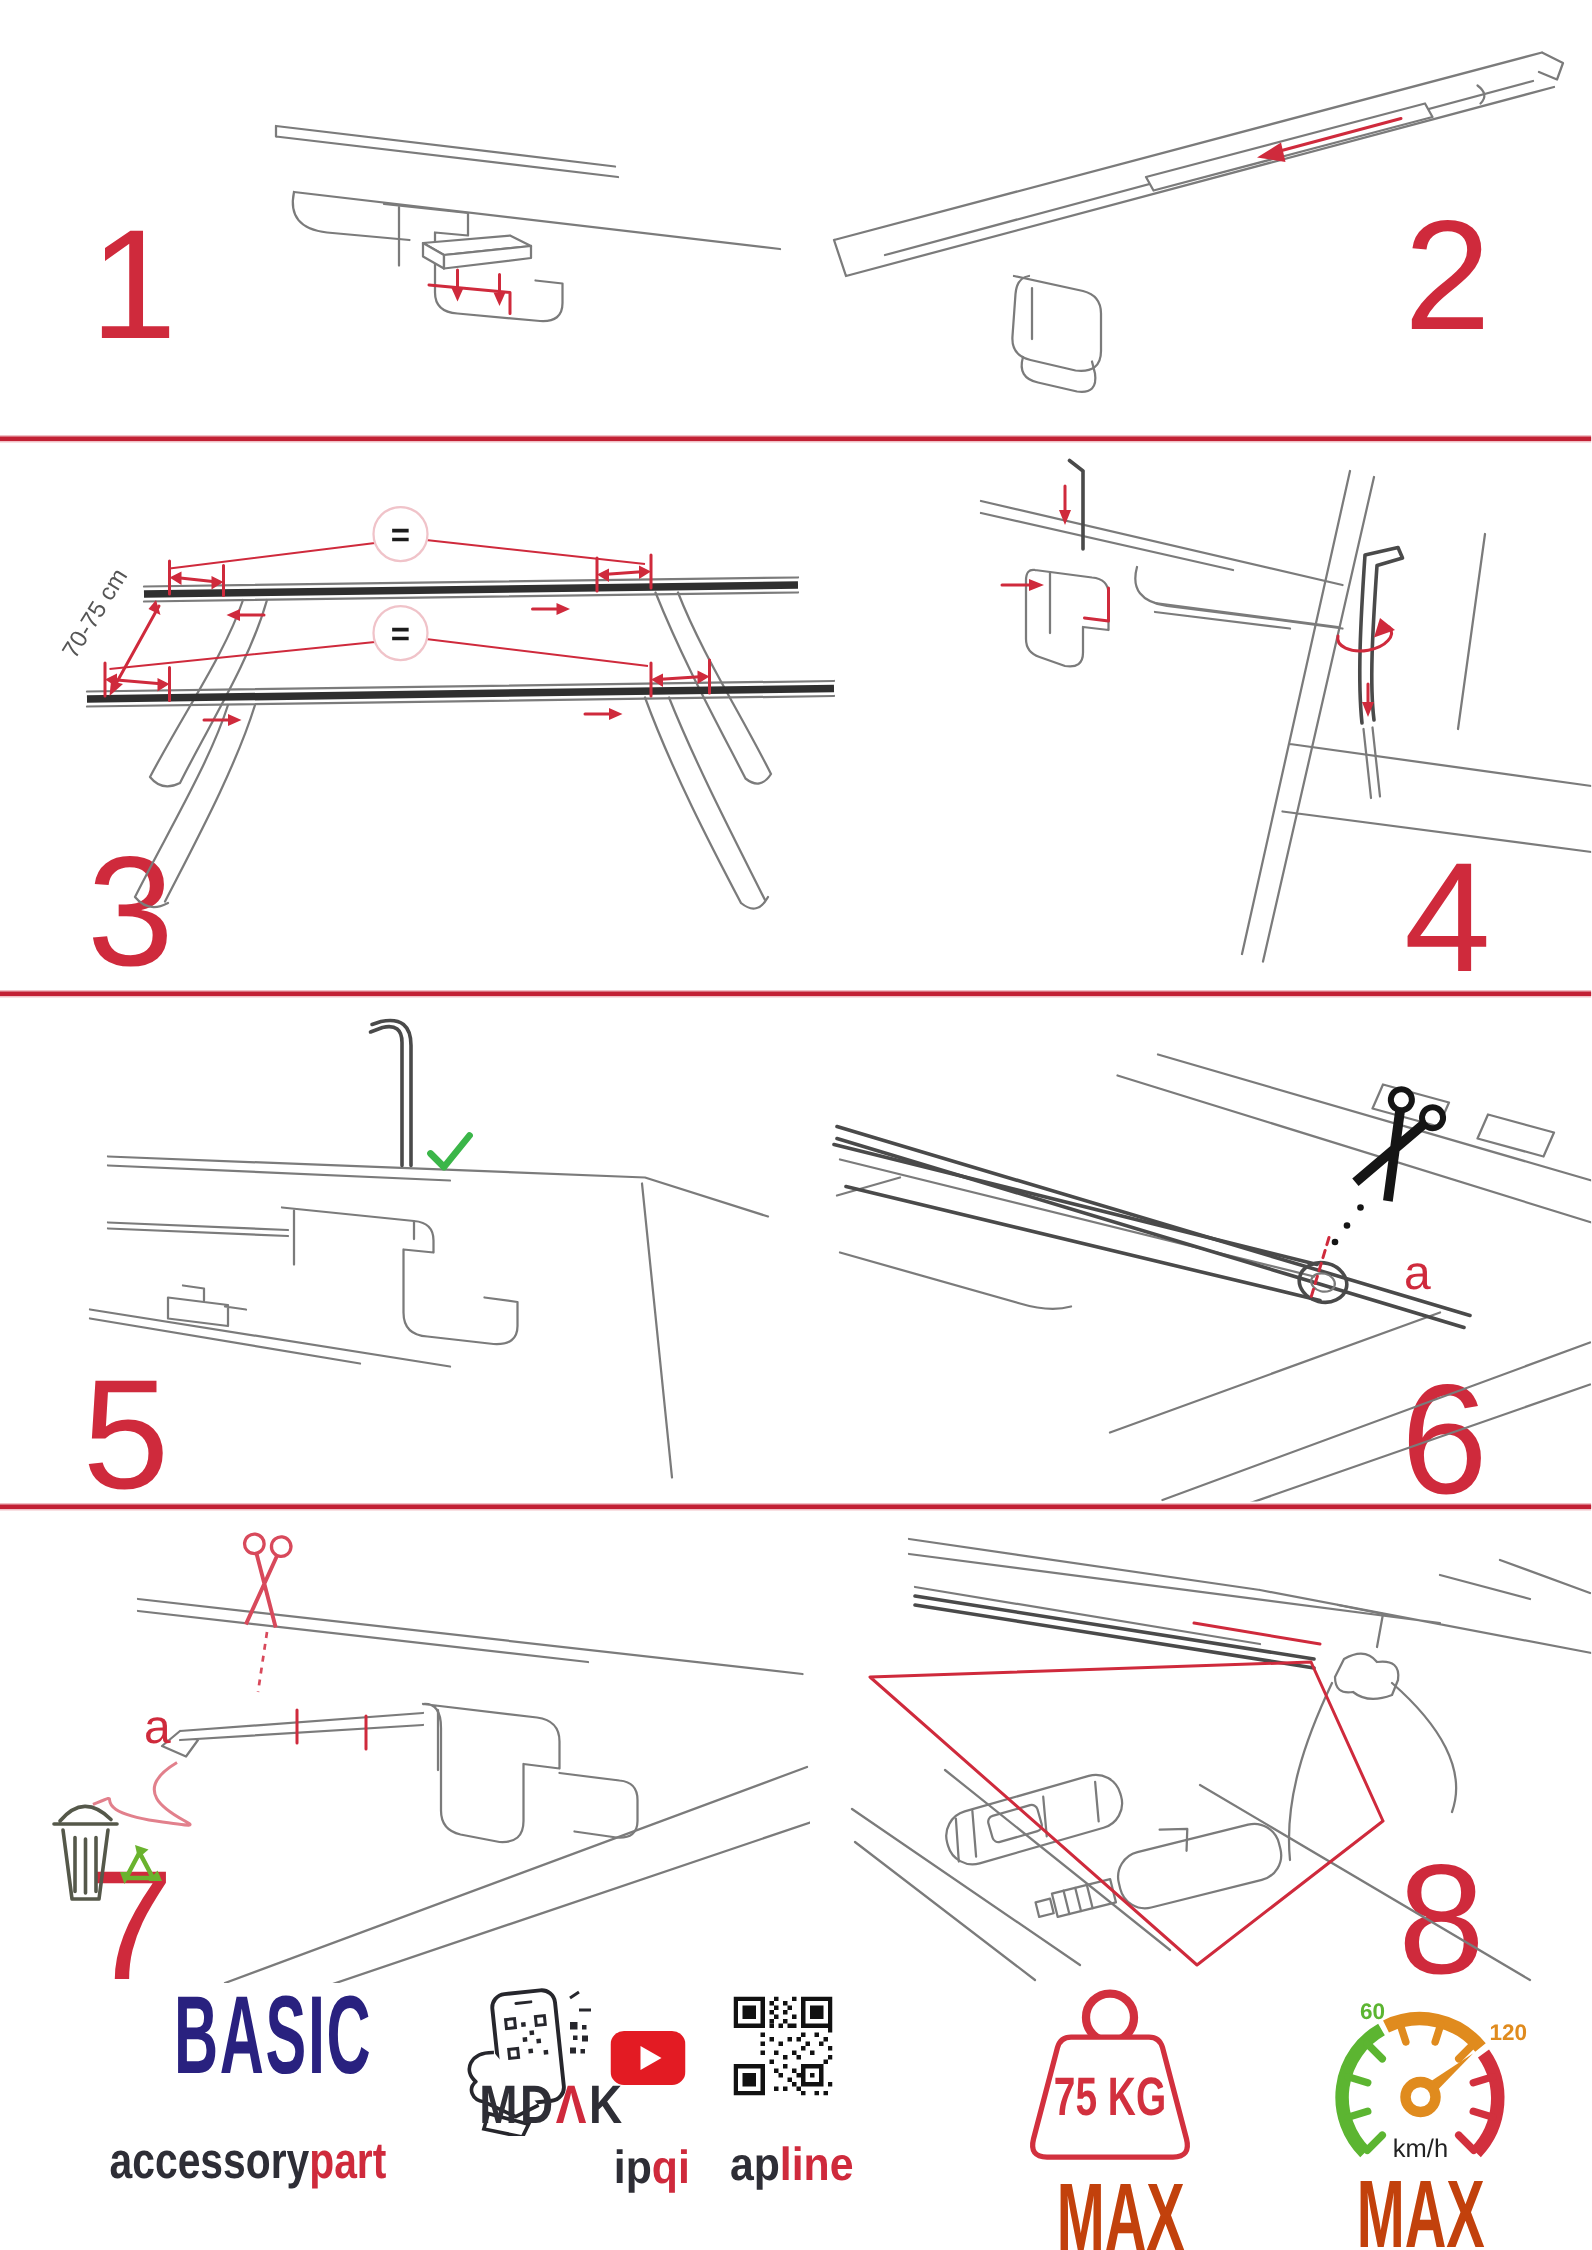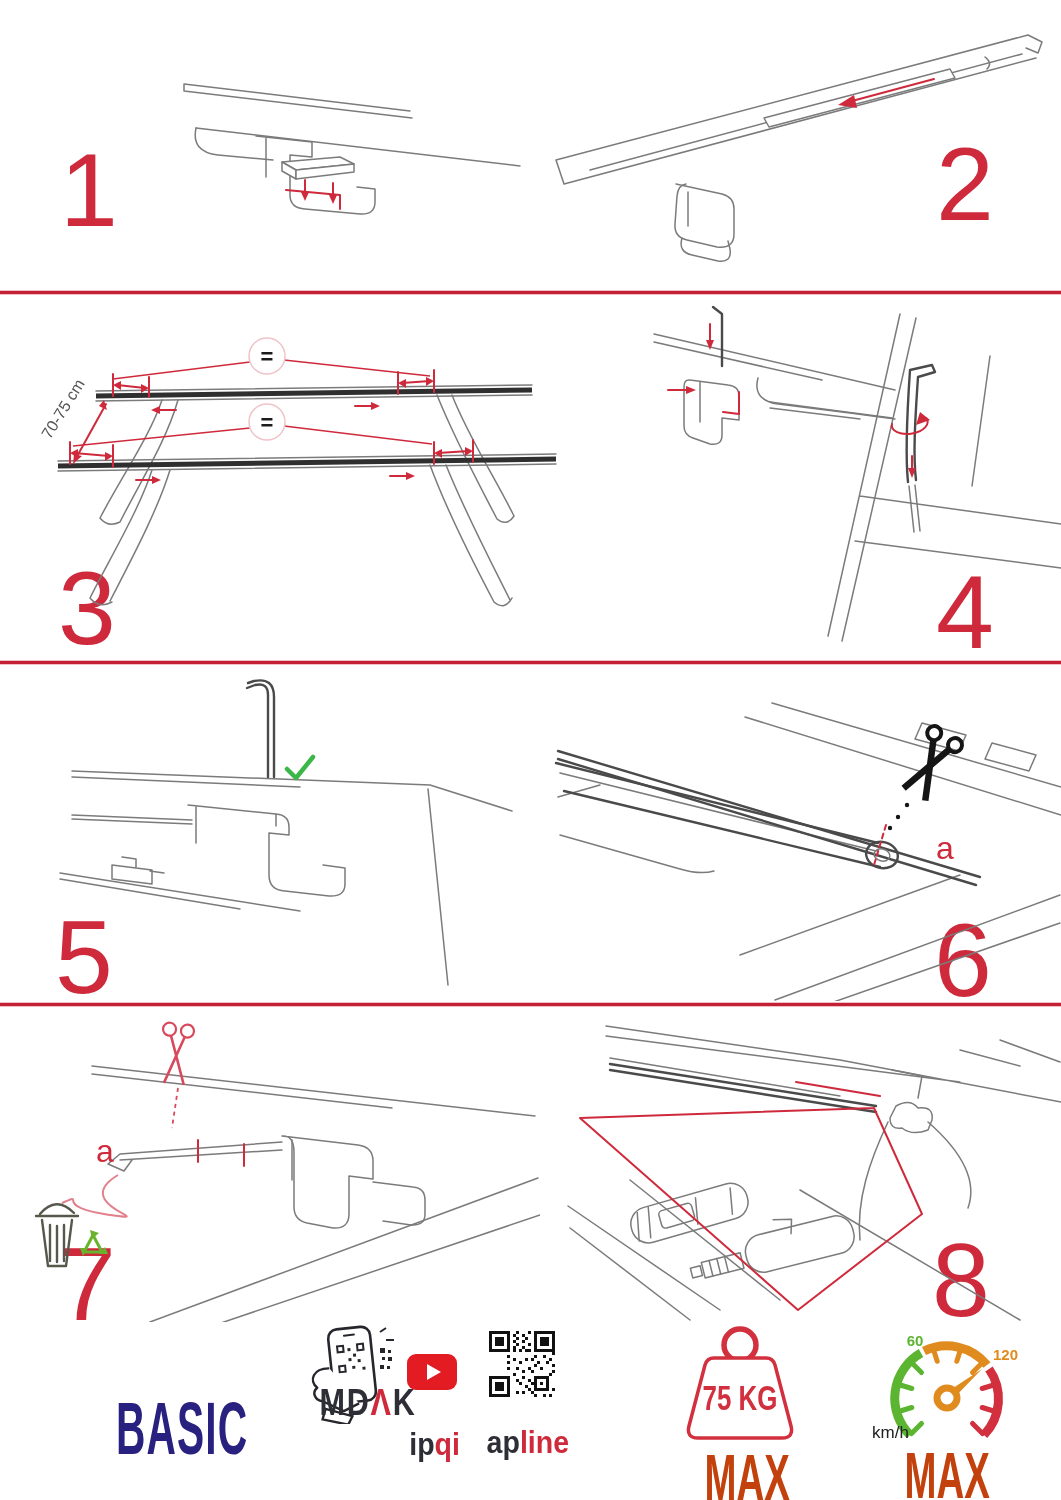--- a/index.html
+++ b/index.html
@@ -31,21 +31,21 @@
               transform:scaleX(.55);transform-origin:center;letter-spacing:2px;line-height:1;}
   .brandline{font-size:34px;font-weight:bold;line-height:1;}
   .cond{display:inline-block;transform:scaleX(.8);transform-origin:center;white-space:nowrap;}
   .ink{color:#2e2e36;} .red{color:#cf2a3c;}
   .mdak{font-size:36px;font-weight:bold;letter-spacing:2px;line-height:1;}
   .cond2{display:inline-block;transform:scaleX(.85);transform-origin:center;white-space:nowrap;}
   .small-logo{font-size:31px;font-weight:bold;line-height:1;}
   .cond3{display:inline-block;transform:scaleX(.92);transform-origin:center;white-space:nowrap;}
   .maxlbl{font-size:64px;font-weight:bold;color:#c2410c;text-align:center;line-height:1;}
   .condmax{display:inline-block;transform:scaleX(.6);transform-origin:center;}
-  .kmh{font-size:17px;color:#222;text-align:left;line-height:1;}
+  .kmh{font-size:17px;color:#222;text-align:center;line-height:1;}
   .ctr{text-align:center;}
 </style>
 </head>
 <body>
 
 <div class="page">
 
   <div class="num" style="left:60px;top:138px;">1</div>
   <svg class="abs" style="left:0;top:0;" width="530" height="290" viewBox="0 0 530 290">
     <g class="k">
@@ -262,22 +262,25 @@
         <path d="M240 204 l18 4 -4 14"></path>
       </g>
     </g>
     <path class="k2" d="M70 54 L336 96 M70 60 L336 102"></path>
     <g>
       <path class="rd" d="M256 72 L340 86" stroke-width="1.6"></path>
       <path class="rd" d="M334 98 L40 108 M40 108 L258 300 M258 300 L382 204 M382 204 L334 98" stroke-width="1.6"></path>
     </g>
   </svg>
 
-  <div class="abs ctr" style="left:62px;top:1392px;width:208px;">
+  <div class="abs ctr" style="left:62px;top:1320px;width:208px;">
     <span class="logo-basic">BASIC</span>
+  </div>
+  <div class="abs ctr brandline" style="left:40px;top:1424px;width:250px;">
+    <span class="cond"><span class="ink">accessory</span><span class="red">part</span></span>
   </div>
 
   <svg class="abs" style="left:306px;top:1324px;" width="92" height="100" viewBox="0 0 92 100">
     <g transform="rotate(-6 46 50)">
       <rect x="26" y="4" width="42" height="74" rx="9" fill="#fff" stroke="#26262c" stroke-width="2.6"></rect>
       <path d="M42 11 h10" stroke="#26262c" stroke-width="2" stroke-linecap="round"></path>
       <g fill="#26262c">
         <rect x="33" y="20" width="8" height="8"></rect>
           <rect x="53" y="20" width="8" height="8"></rect>
           <rect x="33" y="40" width="8" height="8"></rect>

